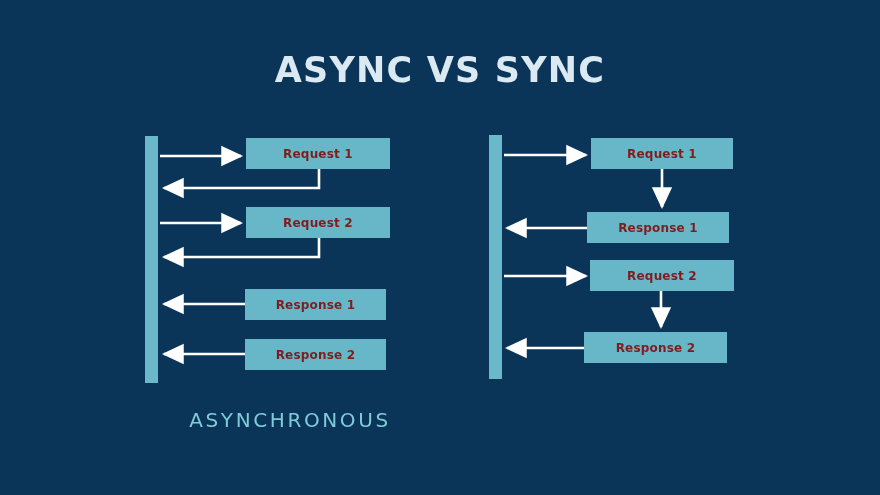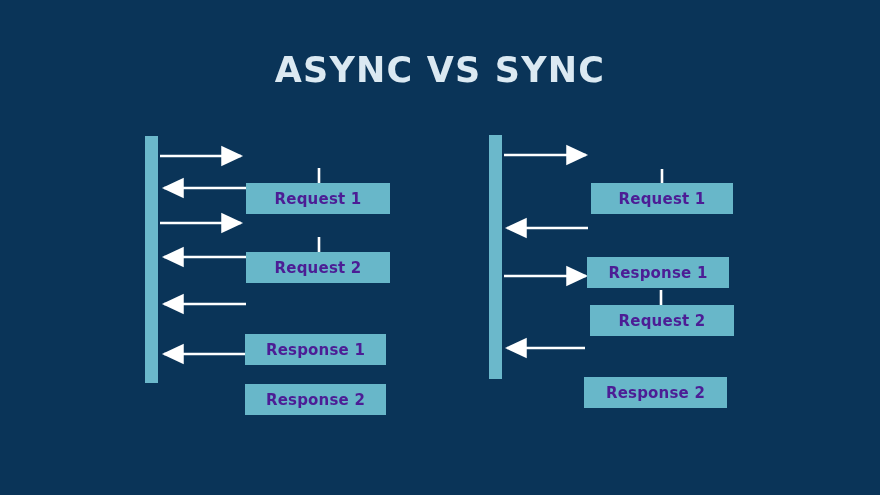--- a/index.html
+++ b/index.html
@@ -32,29 +32,28 @@
     letter-spacing: 1.2px;
     line-height: 42px;
   }
   .lifeline {
     position: absolute;
     background: #6bb8cb;
   }
   .msgbox {
     position: absolute;
     background: #68b7c9;
-    color: #4c1d95;
-    font-size: 15px;
+    color: #7f1d1d;
+    font-size: 12px;
     font-weight: bold;
     display: flex;
     align-items: center;
     justify-content: center;
     letter-spacing: 0.2px;
     box-sizing: border-box;
-    margin-top: 45px;
   }
   .caption {
     position: absolute;
     color: #7fcbd8;
     font-size: 20px;
     font-weight: normal;
     letter-spacing: 2.6px;
     text-align: center;
     white-space: nowrap;
   }
@@ -114,20 +113,21 @@
   <div class="lifeline" style="left:145px; top:135px; width:13px; height:247px;"></div>
 
   <div class="msgbox" style="left:246px; top:137px; width:144px; height:31px;">Request 1</div>
 
   <div class="msgbox" style="left:246px; top:206px; width:144px; height:31px;">Request 2</div>
 
   <div class="msgbox" style="left:245px; top:288px; width:141px; height:31px;">Response 1</div>
 
   <div class="msgbox" style="left:245px; top:338px; width:141px; height:31px;">Response 2</div>
 
+  <div class="caption" style="left:90px; top:407px; width:400px;">ASYNCHRONOUS</div>
 
   <div class="lifeline" style="left:489px; top:134px; width:13px; height:244px;"></div>
 
   <div class="msgbox" style="left:591px; top:137px; width:142px; height:31px;">Request 1</div>
 
   <div class="msgbox" style="left:587px; top:211px; width:142px; height:31px;">Response 1</div>
 
   <div class="msgbox" style="left:590px; top:259px; width:144px; height:31px;">Request 2</div>
 
   <div class="msgbox" style="left:584px; top:331px; width:143px; height:31px;">Response 2</div>

